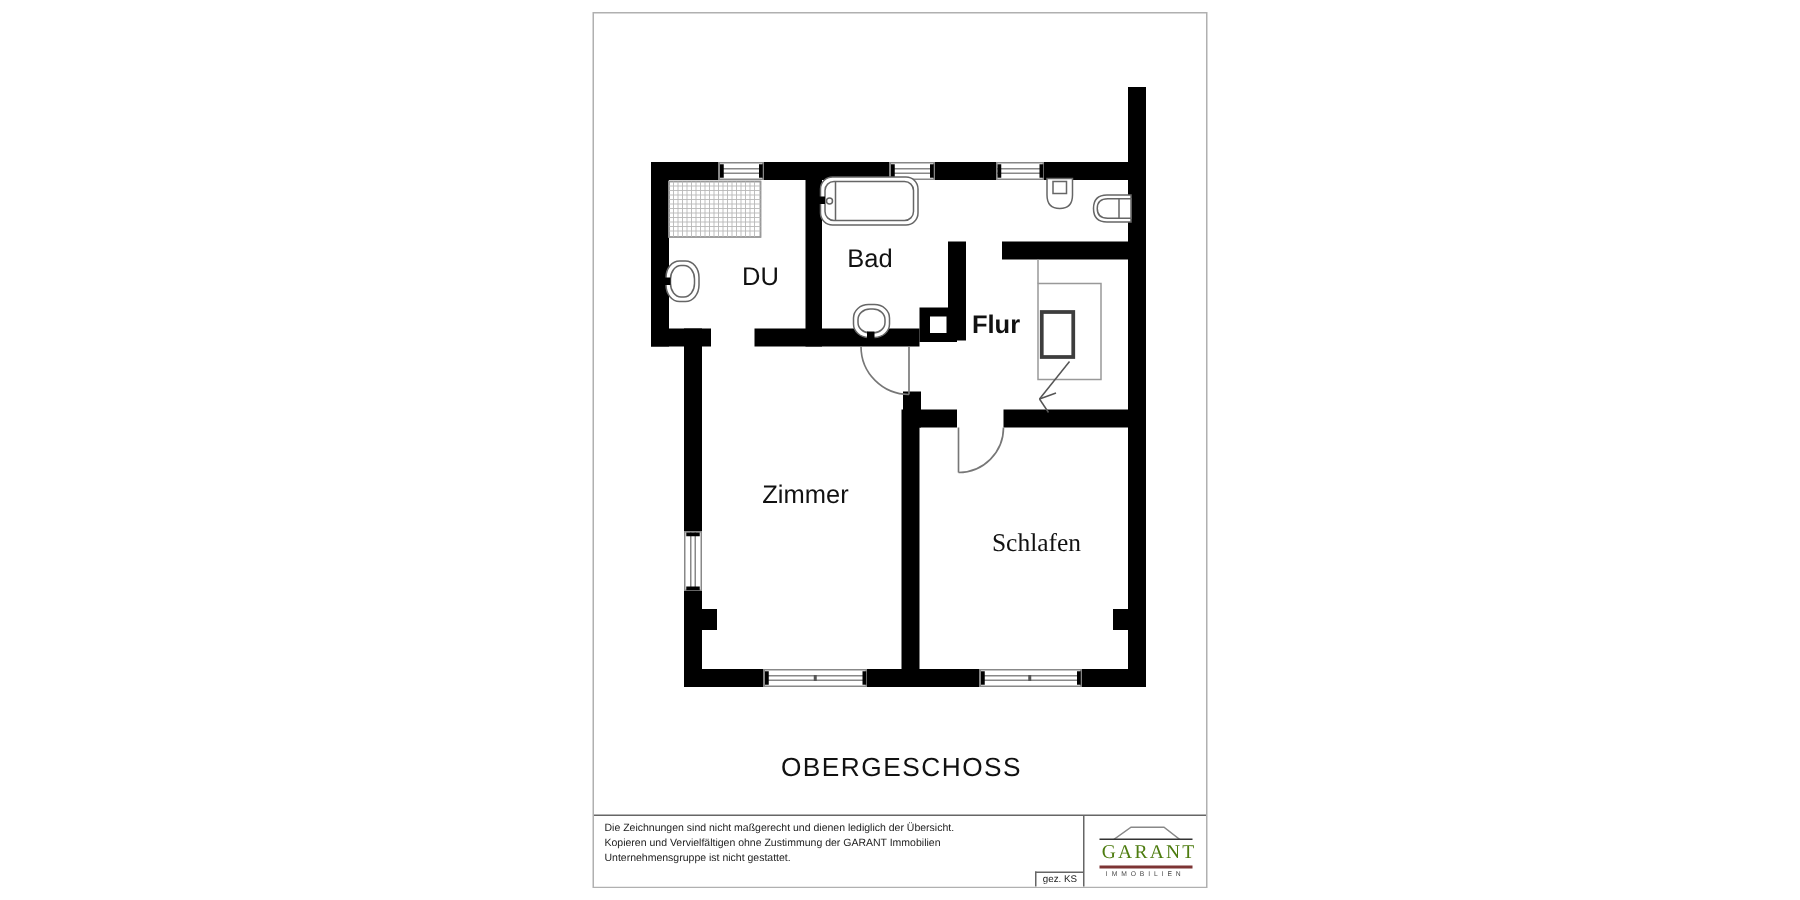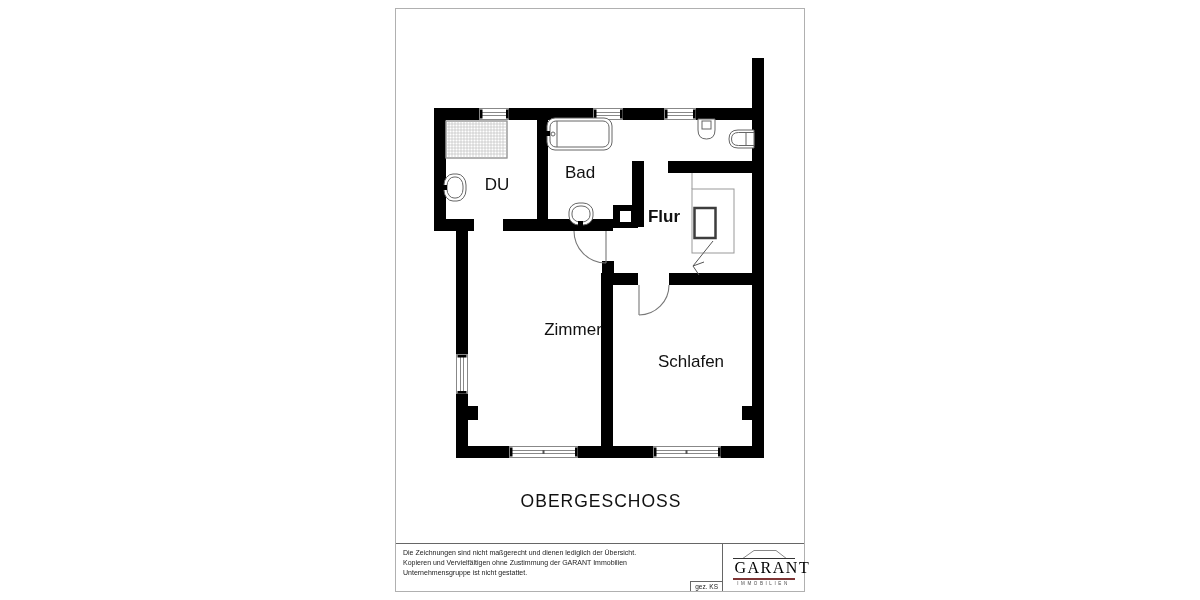--- a/index.html
+++ b/index.html
@@ -11,21 +11,21 @@
   .titleblock{position:absolute;left:0;right:0;bottom:0;height:47px;border-top:1px solid #666;display:flex;background:#fff;}
   .tb-left{width:83px;border-right:1px solid #666;display:flex;flex-direction:column;box-sizing:border-box;}
   .tb-left-top{flex:1;border-bottom:1px solid #666;display:flex;align-items:center;justify-content:center;font-size:12.5px;}
   .tb-left-bottom{height:23px;display:flex;align-items:center;justify-content:center;font-size:11.5px;letter-spacing:0.5px;}
   .tb-mid{flex:1;position:relative;box-sizing:border-box;padding:4px 7px 2px 7px;}
   .disclaimer{font-size:7px;line-height:1.45;color:#222;max-width:238px;}
   .gez-box{position:absolute;right:0;bottom:0;border-left:1px solid #666;border-top:1px solid #666;font-size:6.5px;padding:1px 4px 1px 4px;background:#fff;color:#222;}
   .tb-right{width:82px;border-left:1px solid #666;display:flex;align-items:center;justify-content:center;box-sizing:border-box;}
   .logo{display:flex;flex-direction:column;align-items:center;width:62px;}
   .logo-roof{display:block;margin-bottom:-1px;}
-  .logo-name{font-family:"Liberation Serif",serif;font-size:16px;letter-spacing:1.5px;color:#000000;border-top:1px solid #333;border-bottom:2px solid #7d3434;padding:0 2px 1px 2px;text-align:left;width:100%;box-sizing:border-box;}
+  .logo-name{font-family:"Liberation Serif",serif;font-size:13px;letter-spacing:1.5px;color:#4d7c0f;border-top:1px solid #333;border-bottom:2px solid #7d3434;padding:0 2px 1px 2px;text-align:left;width:100%;box-sizing:border-box;}
   .logo-sub{font-size:4.5px;letter-spacing:2.6px;color:#4a4a4a;margin-top:1.5px;text-align:center;}
 </style>
 </head>
 <body>
 
 <div class="sheet">
 
   <svg class="plan-svg" width="410" height="584" viewBox="0 0 410 584">
 
     <g fill="#000">
@@ -167,26 +167,26 @@
         <rect x="298.5" y="199" width="21" height="30" stroke="#3d3d3d" stroke-width="2.5"></rect>
         <g stroke="#555">
           <line x1="317" y1="232" x2="297" y2="257"></line>
           <line x1="297" y1="257" x2="308" y2="253"></line>
           <line x1="297" y1="257" x2="303" y2="266"></line>
         </g>
       </g>
     </g>
   </svg>
 
-  <div class="room-label" style="left:101px;top:176px;">DU</div>
+  <div class="room-label" style="left:111px;top:176px;">DU</div>
   <div class="room-label" style="left:184px;top:164px;">Bad</div>
   <div class="room-label" style="left:268px;top:208px;font-weight:bold;">Flur</div>
-  <div class="room-label" style="left:141px;top:321px;margin-left:36px;">Zimmer</div>
-  <div class="room-label" style="left:295px;top:353px;">Schlafen</div>
-  <div class="floor-title" style="left:205px;top:492px;">OBERGESCHOSS</div>
+  <div class="room-label" style="left:141px;top:321px;">Zimmer</div>
+  <div class="room-label" style="left:295px;top:353px;font-family:Liberation Serif, serif;">Schlafen</div>
+  <div class="floor-title" style="left:205px;top:503px;">OBERGESCHOSS</div>
 
   <div class="titleblock">
     <div class="tb-mid">
       <div class="disclaimer">Die Zeichnungen sind nicht maßgerecht und dienen lediglich der Übersicht. Kopieren und Vervielfältigen ohne Zustimmung der GARANT Immobilien Unternehmensgruppe ist nicht gestattet.</div>
       <div class="gez-box">gez. KS</div>
     </div>
     <div class="tb-right">
       <div class="logo">
         <svg class="logo-roof" width="62" height="10" viewBox="0 0 62 10">
           <polyline points="9,10 21,1.5 43,1.5 54,10" fill="none" stroke="#888" stroke-width="1"></polyline>

